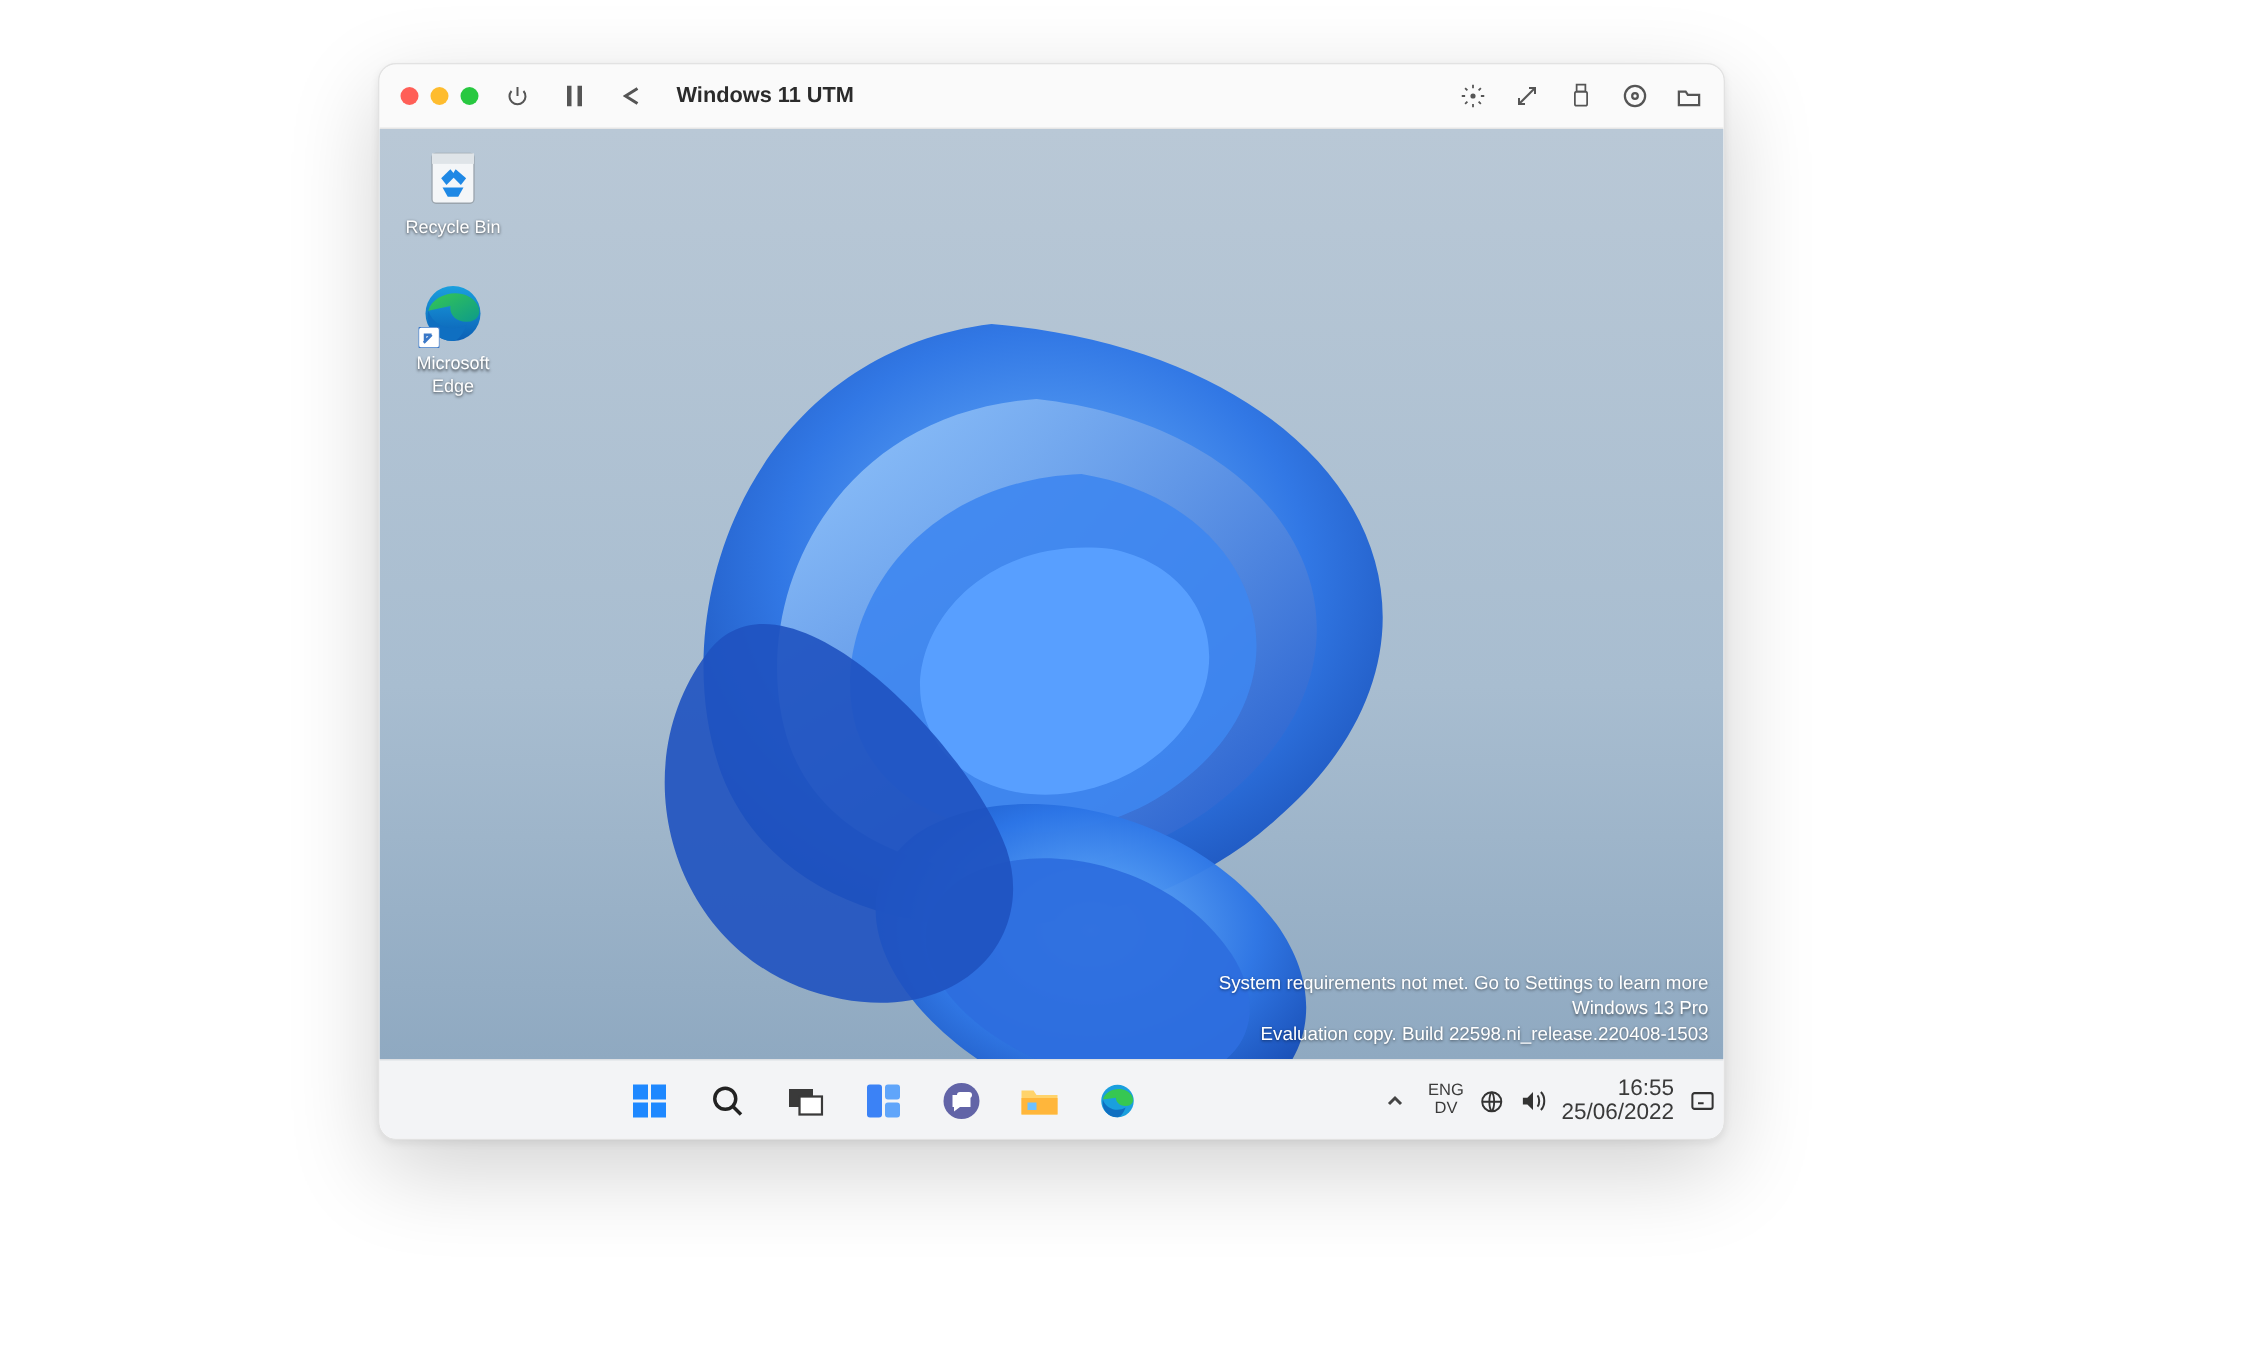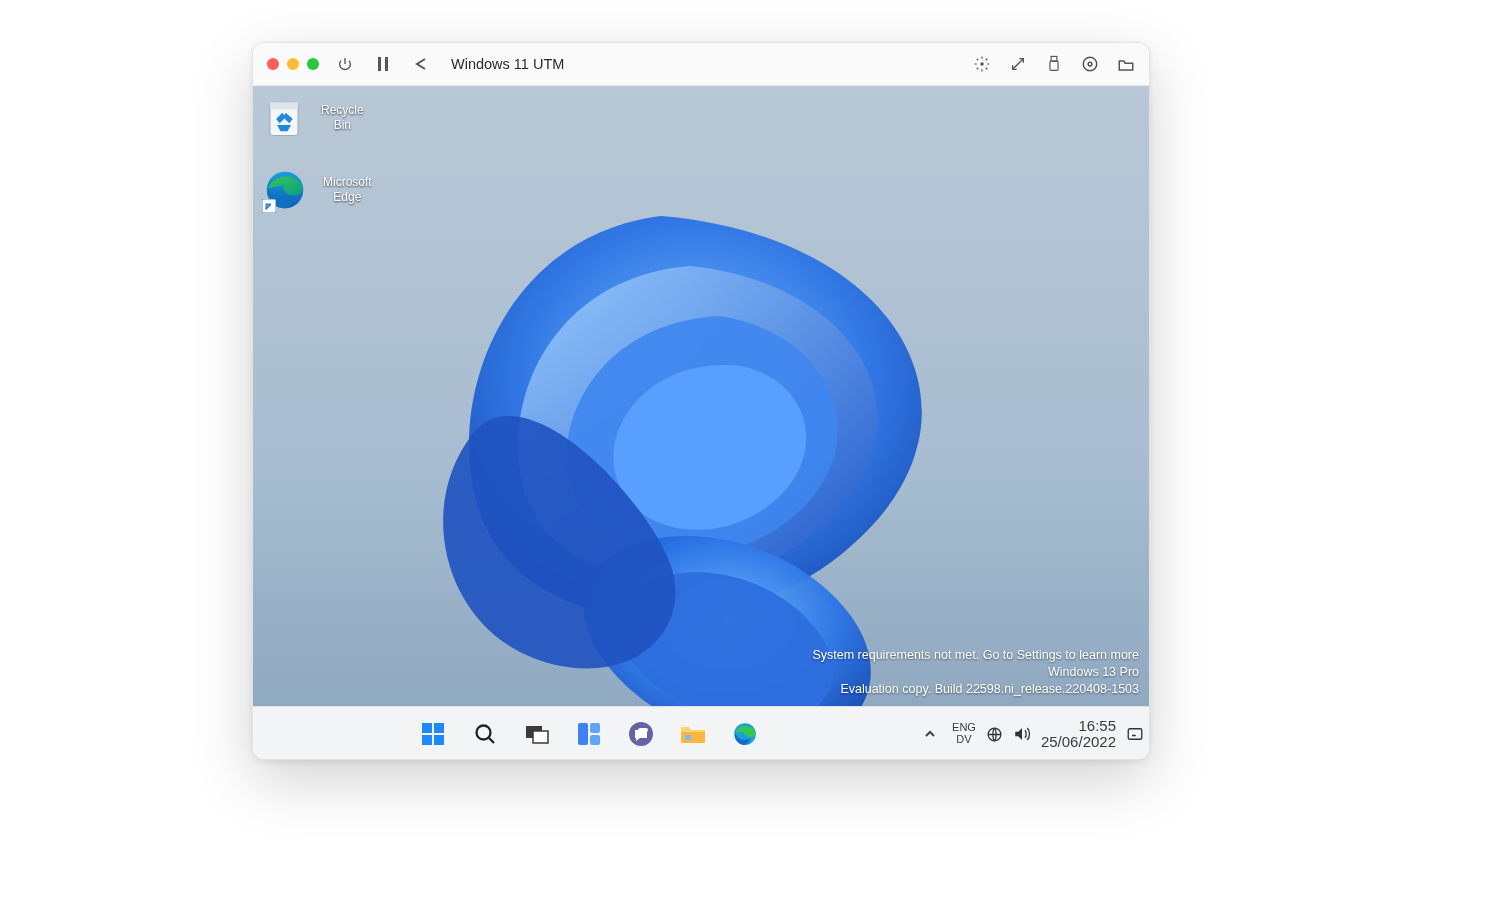--- a/index.html
+++ b/index.html
@@ -4,28 +4,28 @@
 <style>
   html,body{margin:0;padding:0;width:1500px;height:900px;background:#fff;font-family:-apple-system,BlinkMacSystemFont,'Segoe UI',sans-serif;overflow:hidden}
   .stage{position:relative;width:1500px;height:900px}
   .vm-window{position:absolute;left:252px;top:42px;width:896px;height:716px;border-radius:12px;background:#fff;box-shadow:0 20px 60px rgba(0,0,0,.18),0 2px 6px rgba(0,0,0,.08);overflow:hidden;border:1px solid #e2e2e2}
   .titlebar{height:42px;display:flex;align-items:center;padding:0 14px;gap:8px;background:#fafafa;border-bottom:1px solid #e6e6e6}
   .dot{width:12px;height:12px;border-radius:50%}
   .dot.red{background:#ff5f57}
   .dot.yellow{background:#febc2e}
   .dot.green{background:#28c840}
   .tb-icon{width:24px;display:flex;justify-content:center;align-items:center;color:#4a4a4a;font-size:15px;margin-left:6px;cursor:default}
-  .tb-title{margin-left:10px;font-weight:400;font-size:14.5px;color:#2b2b2b}
+  .tb-title{margin-left:10px;font-weight:700;font-size:14.5px;color:#2b2b2b}
   .tb-spacer{flex:1}
   .tb-right{display:flex;gap:18px;color:#5a5a5a}
   .tb-right .ico{width:18px;display:flex;justify-content:center;align-items:center}
   .screen{position:relative;height:620px;background:linear-gradient(180deg,#b9c8d6 0%,#a8bdd0 60%,#8fa9c1 100%);overflow:hidden}
   .bloom{position:absolute;left:50%;top:58%;width:640px;height:640px;transform:translate(-50%,-50%)}
   .desktop-icons{position:absolute;left:10px;top:10px;display:flex;flex-direction:column;gap:28px}
-  .dicon{width:78px;display:flex;flex-direction:row;align-items:center;gap:16px;cursor:pointer}
+  .dicon{width:78px;display:flex;flex-direction:column;align-items:center;gap:4px;cursor:pointer}
   .dicon .glyph{width:44px;height:44px;display:flex;align-items:center;justify-content:center}
   .dicon .label{font-size:12px;color:#fff;text-align:center;text-shadow:0 1px 2px rgba(0,0,0,.7);line-height:1.25}
   .watermark{position:absolute;right:10px;bottom:8px;text-align:right;color:#fff;font-size:12.5px;text-shadow:0 1px 2px rgba(0,0,0,.5);line-height:1.35}
   .taskbar{height:54px;background:#f3f4f6;display:flex;align-items:center;border-top:1px solid #dcdfe3}
   .tb-center{flex:1;display:flex;justify-content:center;gap:18px}
   .tb-btn{width:34px;height:34px;display:flex;align-items:center;justify-content:center;border-radius:4px;cursor:pointer}
   .tb-sys{display:flex;align-items:center;gap:10px;padding-right:5px;color:#3a3a3a;font-size:12px}
   .lang{text-align:center;line-height:1.05;font-size:11px}
   .clock{text-align:right;line-height:1.1;font-size:15px}
   .chev{width:18px;text-align:center;font-size:12px;color:#555;cursor:pointer}

